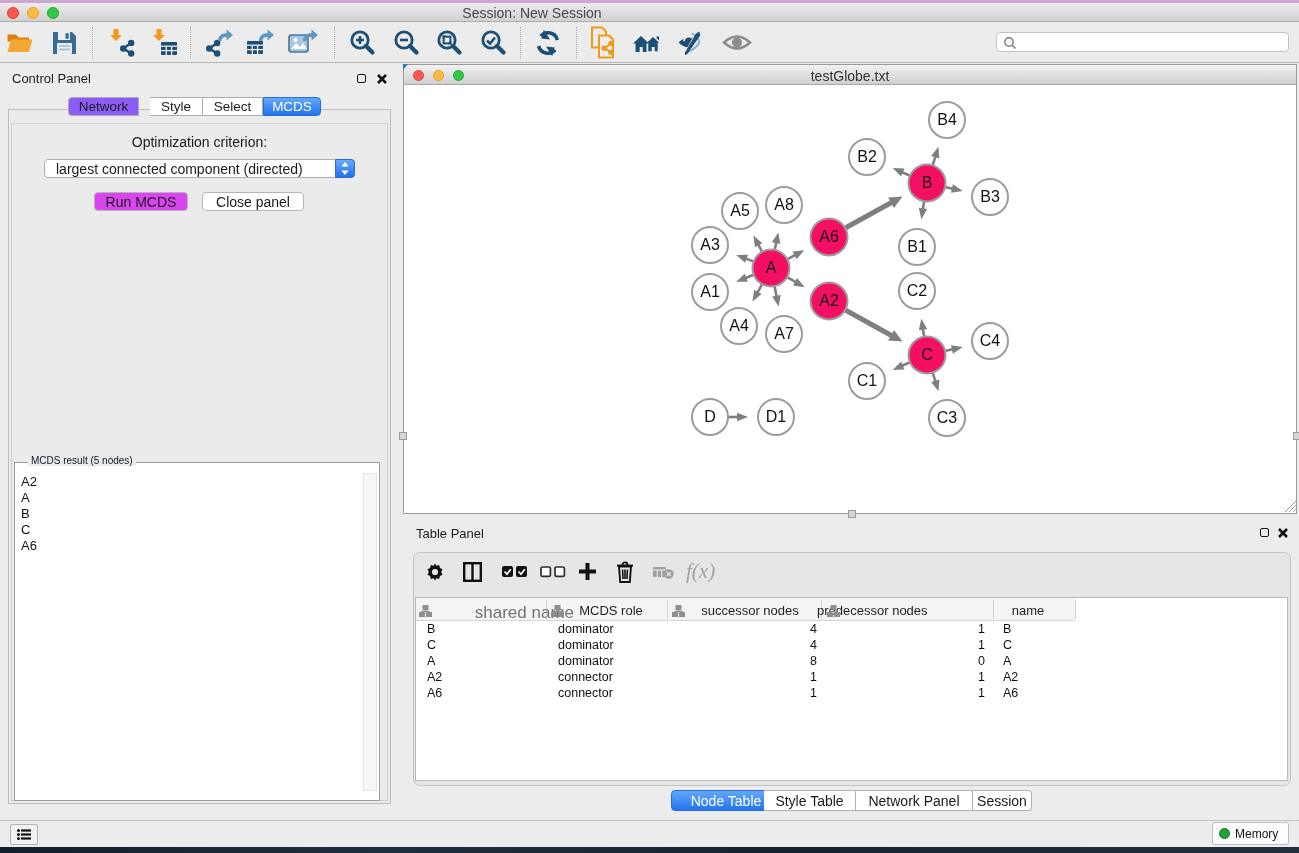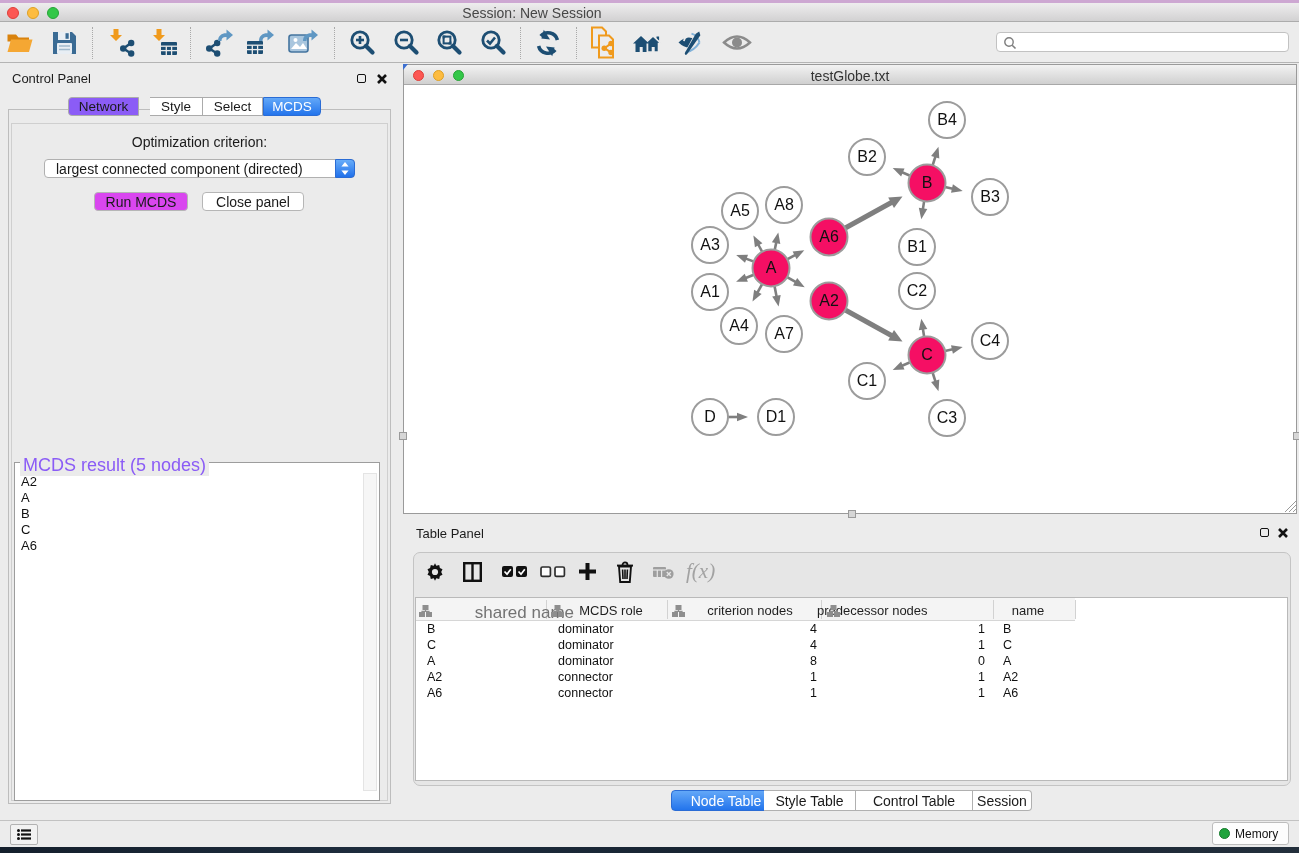--- a/index.html
+++ b/index.html
@@ -161,21 +161,21 @@
 <div class="abs" style="left:44px;top:159px;width:311px;height:19px;background:#fff;border:1px solid #b0b0b0;border-radius:4px;font-size:14px;color:#1a1a1a;line-height:18px;padding-left:11px">largest connected component (directed)</div>
 <div class="abs" style="left:335px;top:159px;width:20px;height:19px;background:linear-gradient(#67acf9,#2171ea);border:1px solid #2a6cd5;border-radius:0 4px 4px 0"></div>
 <svg class="abs" style="left:340px;top:162px" width="10" height="13" viewBox="0 0 10 13">
     <path d="M5 0 L8.6 4.4 H1.4z" fill="#fff"></path>
     <path d="M5 13 L8.6 8.6 H1.4z" fill="#fff"></path>
   </svg>
 <div class="abs" style="left:94px;top:192px;width:94px;height:19px;background:#d946ef;border:1px solid #b6b6b6;border-radius:4px;font-size:14px;color:#1a1a1a;text-align:center;line-height:18px">Run MCDS</div>
 <div class="abs" style="left:202px;top:192px;width:102px;height:19px;background:#fff;border:1px solid #b6b6b6;border-radius:4px;font-size:14px;color:#1a1a1a;text-align:center;line-height:18px">Close panel</div>
 <div class="abs" style="left:14px;top:462px;width:366px;height:339px;border:1px solid #9d9d9d"></div>
 <div class="abs" style="left:15px;top:463px;width:364px;height:337px;background:#fff"></div>
-<div class="abs" style="left:20px;top:455px;background:#ebebeb;padding:0 3px;font-size:18px;color:#8b5cf6">MCDS result (5 nodes)</div>
+<div class="abs" style="left:28px;top:455px;background:#ebebeb;padding:0 3px;font-size:10px;color:#0f172a">MCDS result (5 nodes)</div>
 <div class="abs" style="left:363px;top:473px;width:14px;height:318px;background:#f6f6f6;border:1px solid #e4e4e4"></div>
 <div class="abs" style="left:21px;top:474px;font-size:13px;color:#111;line-height:16px">
     <div style="height:16px">A2</div>
     <div style="height:16px">A</div>
     <div style="height:16px">B</div>
     <div style="height:16px">C</div>
     <div style="height:16px">A6</div>
   </div>
 <div class="abs" style="left:403px;top:64px;width:894px;height:450px;background:#fff;border:1px solid #9a9a9a"></div>
 <div class="abs" style="left:404px;top:65px;width:892px;height:20px;background:linear-gradient(#f2f2f2,#d0d0d0);border-bottom:1px solid #a8a8a8"></div>
@@ -336,21 +336,21 @@
 <div class="abs" style="left:686px;top:559px;width:40px;font-family:'Liberation Serif',serif;font-style:italic;font-size:21px;color:#a2a2a2">f(x)</div>
 <div class="abs" style="left:415px;top:597px;width:873px;height:184px;background:#fff;border:1px solid #b9b9b9"></div>
 <div class="abs" style="left:416px;top:598px;width:659px;height:23px;background:#f4f4f4;border-bottom:1px solid #d6d6d6"></div>
 <div class="abs" style="left:546px;top:600px;width:0;height:19px;border-left:1px solid #d2d2d2"></div>
 <div class="abs" style="left:667px;top:600px;width:0;height:19px;border-left:1px solid #d2d2d2"></div>
 <div class="abs" style="left:821px;top:600px;width:0;height:19px;border-left:1px solid #d2d2d2"></div>
 <div class="abs" style="left:993px;top:600px;width:0;height:19px;border-left:1px solid #d2d2d2"></div>
 <div class="abs" style="left:1075px;top:600px;width:0;height:19px;border-left:1px solid #d2d2d2"></div>
 <div class="abs" style="left:394px;top:603px;width:180px;text-align:right;font-size:17px;color:#737373">shared name</div>
 <div class="abs" style="left:521px;top:603px;width:180px;text-align:center;font-size:13px;color:#1f1f1f">MCDS role</div>
-<div class="abs" style="left:660px;top:603px;width:180px;text-align:center;font-size:13px;color:#1f1f1f">criterion nodes</div>
+<div class="abs" style="left:660px;top:603px;width:180px;text-align:center;font-size:13px;color:#1f1f1f">successor nodes</div>
 <div class="abs" style="left:817px;top:603px;width:180px;text-align:left;font-size:13px;color:#1f1f1f">predecessor nodes</div>
 <div class="abs" style="left:938px;top:603px;width:180px;text-align:center;font-size:13px;color:#1f1f1f">name</div>
 <svg style="position:absolute;left:419px;top:605px" width="13" height="12" viewBox="0 0 13 12">
     <g fill="none" stroke="#8e8e8e" stroke-width="1.4">
       <rect x="4.2" y="0.7" width="4.6" height="3.6" fill="#8e8e8e"></rect>
       <rect x="0.7" y="7.7" width="4.6" height="3.6" fill="#8e8e8e"></rect>
       <rect x="7.7" y="7.7" width="4.6" height="3.6" fill="#8e8e8e"></rect>
       <path d="M6.5 4.3 v2 M3 7.7 v-1.4 h7 v1.4" stroke-width="1.2"></path>
     </g>
   </svg>
@@ -398,21 +398,21 @@
 <div class="abs" style="left:715px;top:670px;width:102px;text-align:right;font-size:12.5px;color:#111">1</div>
 <div class="abs" style="left:883px;top:670px;width:102px;text-align:right;font-size:12.5px;color:#111">1</div>
 <div class="abs" style="left:1003px;top:670px;font-size:12.5px;color:#111">A2</div>
 <div class="abs" style="left:427px;top:686px;font-size:12.5px;color:#111">A6</div>
 <div class="abs" style="left:558px;top:686px;font-size:12.5px;color:#111">connector</div>
 <div class="abs" style="left:715px;top:686px;width:102px;text-align:right;font-size:12.5px;color:#111">1</div>
 <div class="abs" style="left:883px;top:686px;width:102px;text-align:right;font-size:12.5px;color:#111">1</div>
 <div class="abs" style="left:1003px;top:686px;font-size:12.5px;color:#111">A6</div>
 <div class="abs" style="left:671px;top:790px;width:110px;height:21px;background:linear-gradient(#63a8f8,#2374ec);color:#fff;border:1px solid #2a6cd5;border-radius:4px 0 0 4px;font-size:14px;text-align:center;line-height:20px">Node Table</div>
 <div class="abs" style="left:764px;top:790px;width:92px;height:21px;background:#fff;color:#1a1a1a;border:1px solid #b0b0b0;border-left:none;font-size:14px;text-align:center;line-height:20px">Style Table</div>
-<div class="abs" style="left:856px;top:790px;width:117px;height:21px;background:#fff;color:#1a1a1a;border:1px solid #b0b0b0;border-left:none;font-size:14px;text-align:center;line-height:20px">Control Table</div>
+<div class="abs" style="left:856px;top:790px;width:117px;height:21px;background:#fff;color:#1a1a1a;border:1px solid #b0b0b0;border-left:none;font-size:14px;text-align:center;line-height:20px">Network Panel</div>
 <div class="abs" style="left:973px;top:790px;width:59px;height:21px;background:#fff;color:#1a1a1a;border:1px solid #b0b0b0;border-radius:0 4px 4px 0;border-left:none;font-size:14px;text-align:center;line-height:20px">Session</div>
 <div class="abs" style="left:0;top:820px;width:1299px;height:27px;background:#ececec;border-top:1px solid #c2c2c2"></div>
 <div class="abs" style="left:10px;top:824px;width:28px;height:21px;background:#f2f2f2;border:1px solid #b2b2b2;border-radius:2px"></div>
 <svg style="position:absolute;left:17px;top:829px" width="14" height="11" viewBox="0 0 14 11">
     <g fill="#111">
       <circle cx="1.5" cy="1.5" r="1.5"></circle>
       <rect x="4" y="0.4" width="10" height="2.2"></rect>
       <circle cx="1.5" cy="5.5" r="1.5"></circle>
       <rect x="4" y="4.4" width="10" height="2.2"></rect>
       <circle cx="1.5" cy="9.5" r="1.5"></circle>

